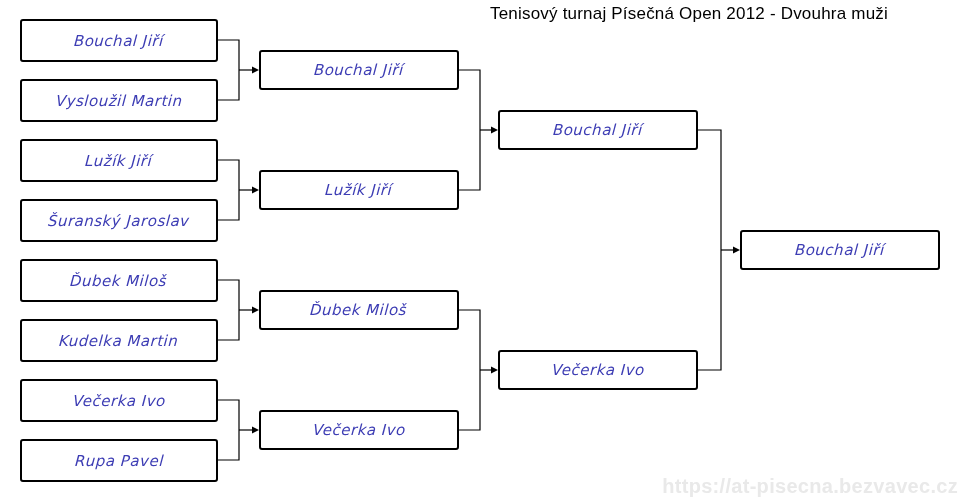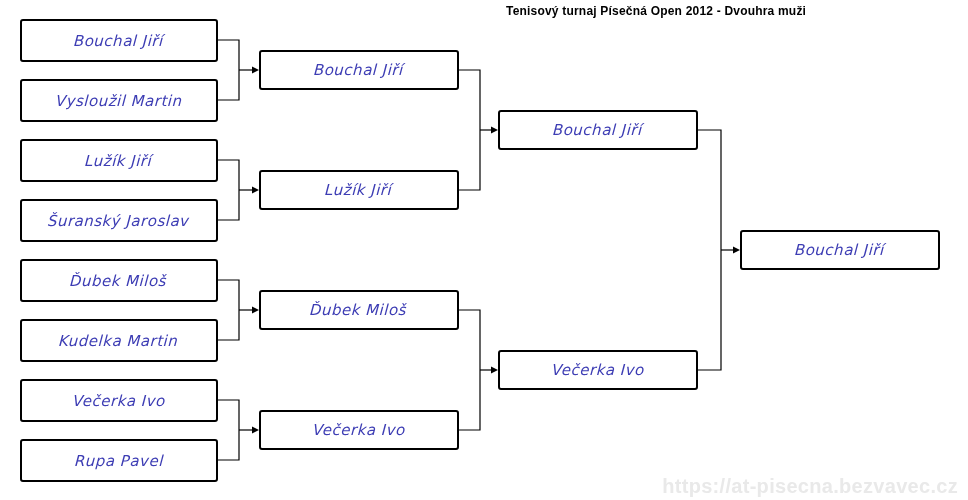--- a/index.html
+++ b/index.html
@@ -12,26 +12,25 @@
     width: 968px;
     height: 500px;
     background: var(--background, #ffffff);
     font-family: "Liberation Sans", sans-serif;
     overflow: hidden;
   }
   .title {
     position: absolute;
     left: 490px;
     top: 4px;
-    font-size: 12px;
-    font-weight: bold;
+    font-size: 17px;
+    font-weight: normal;
     color: var(--title_text, #000000);
     white-space: nowrap;
     letter-spacing: 0.2px;
-    margin-left: 16px;
   }
   .connectors {
     position: absolute;
     left: 0;
     top: 0;
     width: 968px;
     height: 500px;
     pointer-events: none;
   }
   .connectors path {

